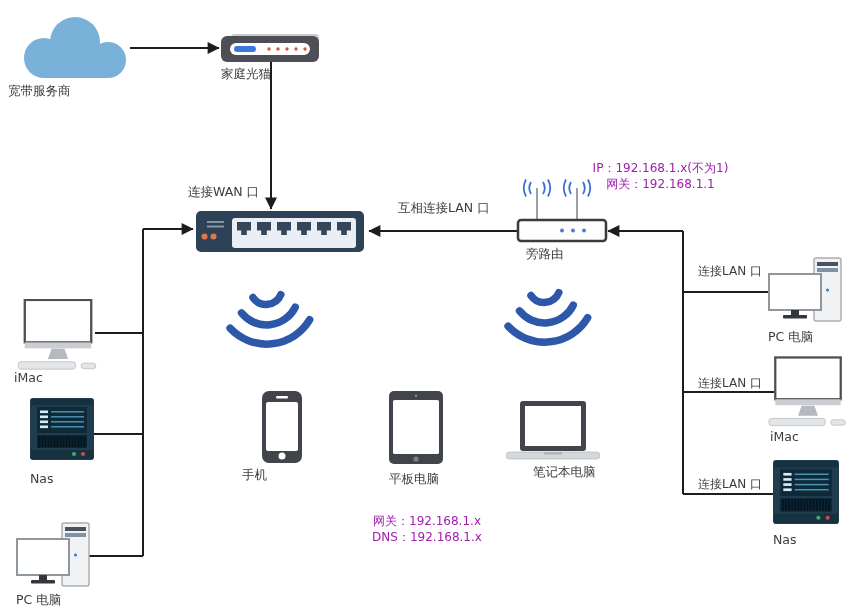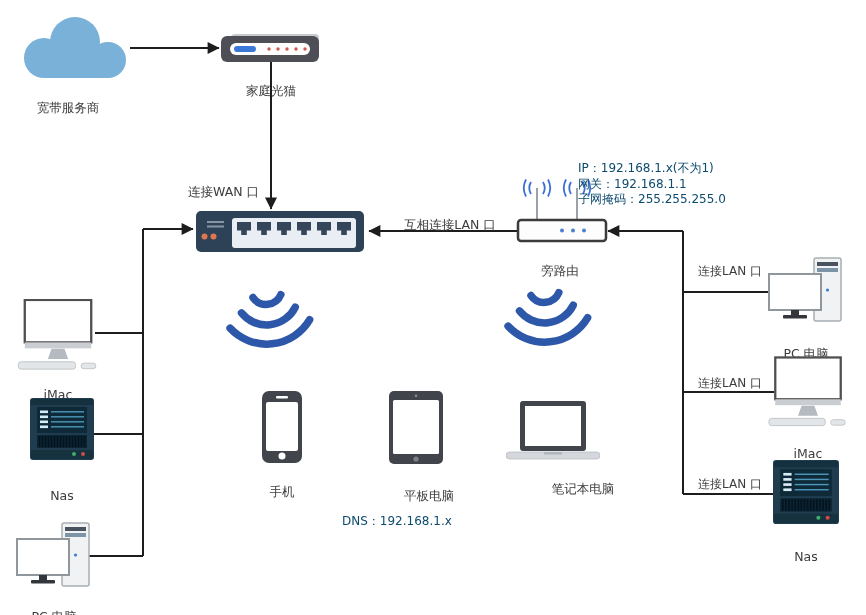--- a/index.html
+++ b/index.html
@@ -2,22 +2,22 @@
 <html><head>
 <meta charset="utf-8">
 <style>
   html,body{margin:0;padding:0;background:#ffffff;}
   .stage{
     position:relative;width:866px;height:615px;background:#ffffff;overflow:hidden;
     font-family:"DejaVu Sans","Liberation Sans",sans-serif;color:#3c3c3c;
   }
   .abs{position:absolute;}
   .lbl{position:absolute;font-size:12.5px;line-height:14px;color:#3c3c3c;white-space:nowrap;}
-  .lbl.center{text-align:center;margin-top:17px;}
-  .cfg{position:absolute;font-size:12px;line-height:15.5px;color:#0c4a6e;}
+  .lbl.center{}
+  .cfg{position:absolute;font-size:12px;line-height:15.5px;color:#a21caf;text-align:center;}
   svg{display:block;}
   #wires{position:absolute;left:0;top:0;pointer-events:none;}
 </style>
 </head>
 <body>
 
 <div class="stage">
 
   <svg width="0" height="0" style="position:absolute" aria-hidden="true">
     <defs>
@@ -189,21 +189,20 @@
 
   <div class="lbl center" style="left:398px;top:201px;width:104px">互相连接LAN 口</div>
 
   <svg class="abs" style="left:514px;top:178px" width="96" height="66">
       <use href="#ic-siderouter"></use>
     </svg>
   <div class="lbl center" style="left:526px;top:247px;width:68px">旁路由</div>
   <div class="cfg" style="left:578px;top:161px;width:165px">
     <div>IP：192.168.1.x(不为1)</div>
     <div>网关：192.168.1.1</div>
-    <div>子网掩码：255.255.255.0</div>
   </div>
 
   <svg class="abs" style="left:212px;top:280px" width="114" height="72">
       <use href="#ic-wifi"></use>
     </svg>
   <svg class="abs" style="left:490px;top:278px" width="114" height="72">
       <use href="#ic-wifi"></use>
     </svg>
 
   <svg class="abs" style="left:14px;top:299px" width="88" height="72">
@@ -230,20 +229,21 @@
       <use href="#ic-tablet"></use>
     </svg>
   <div class="lbl center" style="left:389px;top:472px;width:80px">平板电脑</div>
 
   <svg class="abs" style="left:506px;top:400px" width="94" height="62">
       <use href="#ic-laptop"></use>
     </svg>
   <div class="lbl center" style="left:533px;top:465px;width:100px">笔记本电脑</div>
 
   <div class="cfg" style="left:342px;top:513px;width:170px;line-height:16px">
+    <div>网关：192.168.1.x</div>
     <div>DNS：192.168.1.x</div>
   </div>
 
   <div class="lbl" style="left:698px;top:264px;font-size:12px">连接LAN 口</div>
   <svg class="abs" style="left:768px;top:257px" width="76" height="66">
       <use href="#ic-pc"></use>
     </svg>
   <div class="lbl center" style="left:768px;top:330px;width:76px">PC 电脑</div>
 
   <div class="lbl" style="left:698px;top:376px;font-size:12px">连接LAN 口</div>

